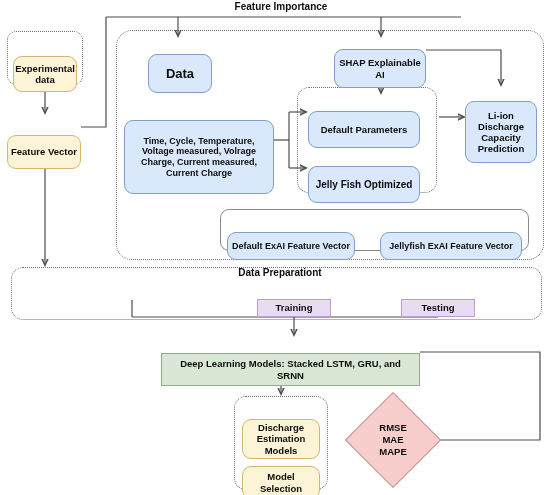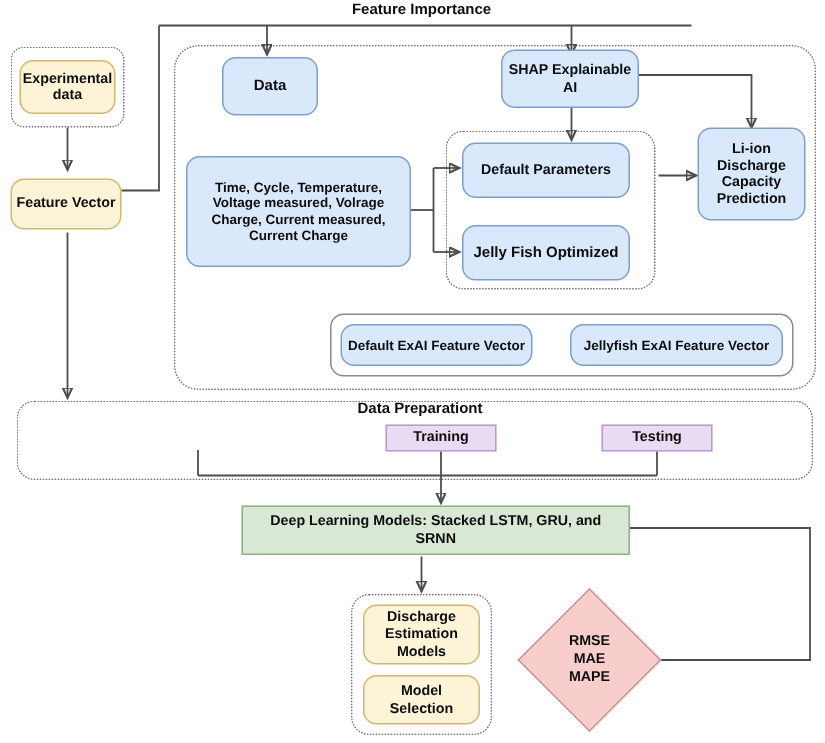--- a/index.html
+++ b/index.html
@@ -21,20 +21,21 @@
   .node {
     position: absolute;
     display: flex;
     align-items: center;
     justify-content: center;
     text-align: center;
     font-weight: bold;
     color: #0d0d0d;
     line-height: 1.18;
     z-index: 3;
+    margin-top: 16px;
   }
   .box-round {
     border-radius: 9px;
   }
   .blue {
     background: #dae8fc;
     border: 1px solid #7f9fc9;
   }
   .cream {
     background: #fdf3d6;
@@ -163,21 +164,21 @@
 
     <path d="M419,352 L539,352 L539,440 L393,440" marker-end="url(#arrow)"></path>
   </svg>
 
   <div class="group-title" style="left:222px; top:2px; width:116px; font-size:10px;">Feature Importance</div>
 
   <div class="node box-round cream" style="left:12px; top:40px; width:64px; height:36px; font-size:9.5px; padding:0 3px;">Experimental data</div>
 
   <div class="node box-round cream" style="left:6px; top:119px; width:74px; height:34px; font-size:9.5px; padding:0 2px;">Feature Vector</div>
 
-  <div class="node box-round blue" style="left:147px; top:38px; width:64px; height:39px; font-size:10px;">Data</div>
+  <div class="node box-round blue" style="left:147px; top:38px; width:64px; height:39px; font-size:13px;">Data</div>
 
   <div class="node box-round blue" style="left:123px; top:104px; width:150px; height:74px; font-size:9px; padding:0 5px;">Time, Cycle, Temperature, Voltage measured, Volrage Charge, Current measured, Current Charge</div>
 
   <div class="node box-round blue" style="left:333px; top:33px; width:92px; height:39px; font-size:9.5px; padding:0 3px;">SHAP Explainable AI</div>
 
   <div class="node box-round blue" style="left:307px; top:95px; width:112px; height:37px; font-size:9.5px; padding:0 3px;">Default Parameters</div>
 
   <div class="node box-round blue" style="left:307px; top:150px; width:112px; height:37px; font-size:10px; padding:0 3px;">Jelly Fish Optimized</div>
 
   <div class="node box-round blue" style="left:464px; top:85px; width:72px; height:62px; font-size:9.5px; padding:0 3px;">Li-ion Discharge Capacity Prediction</div>

